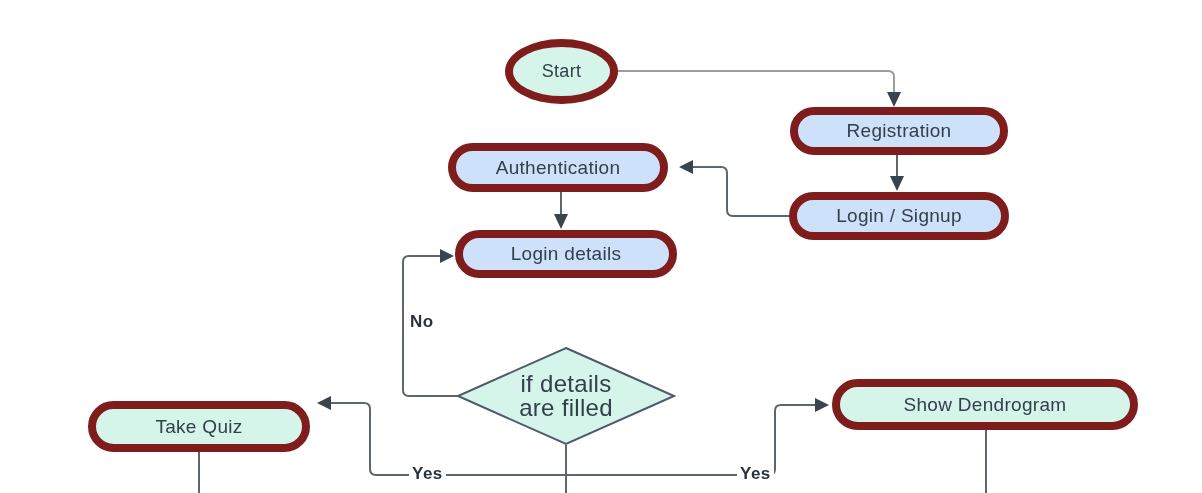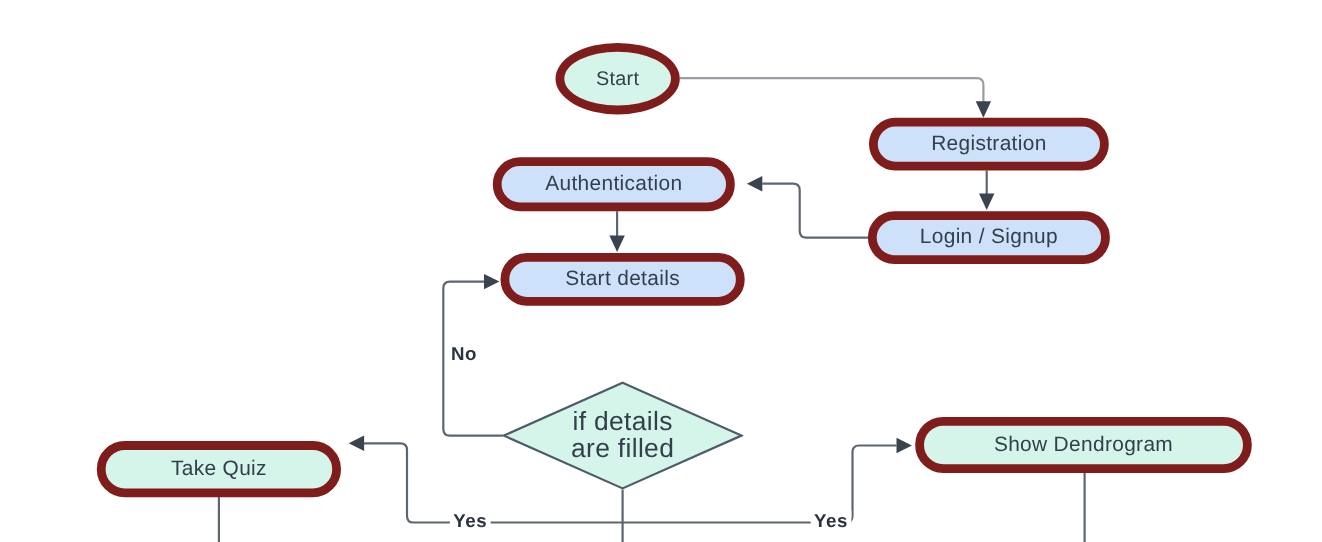--- a/index.html
+++ b/index.html
@@ -124,21 +124,21 @@
 
   <div class="node pill fill-blue" id="node-authentication">
     <span>Authentication</span>
   </div>
 
   <div class="node pill fill-blue" id="node-login-signup">
     <span>Login / Signup</span>
   </div>
 
   <div class="node pill fill-blue" id="node-fill-details">
-    <span>Start details</span>
+    <span>Login details</span>
   </div>
 
   <div id="node-decision">
     <svg width="220" height="100" viewBox="0 0 220 100">
       <polygon points="110,2 218,50 110,98 2,50" fill="#d5f4ea" stroke="#4e5c6a" stroke-width="2"></polygon>
     </svg>
     <span class="diamond-label">if details are filled</span>
   </div>
 
   <div class="node pill fill-mint" id="node-take-quiz">

